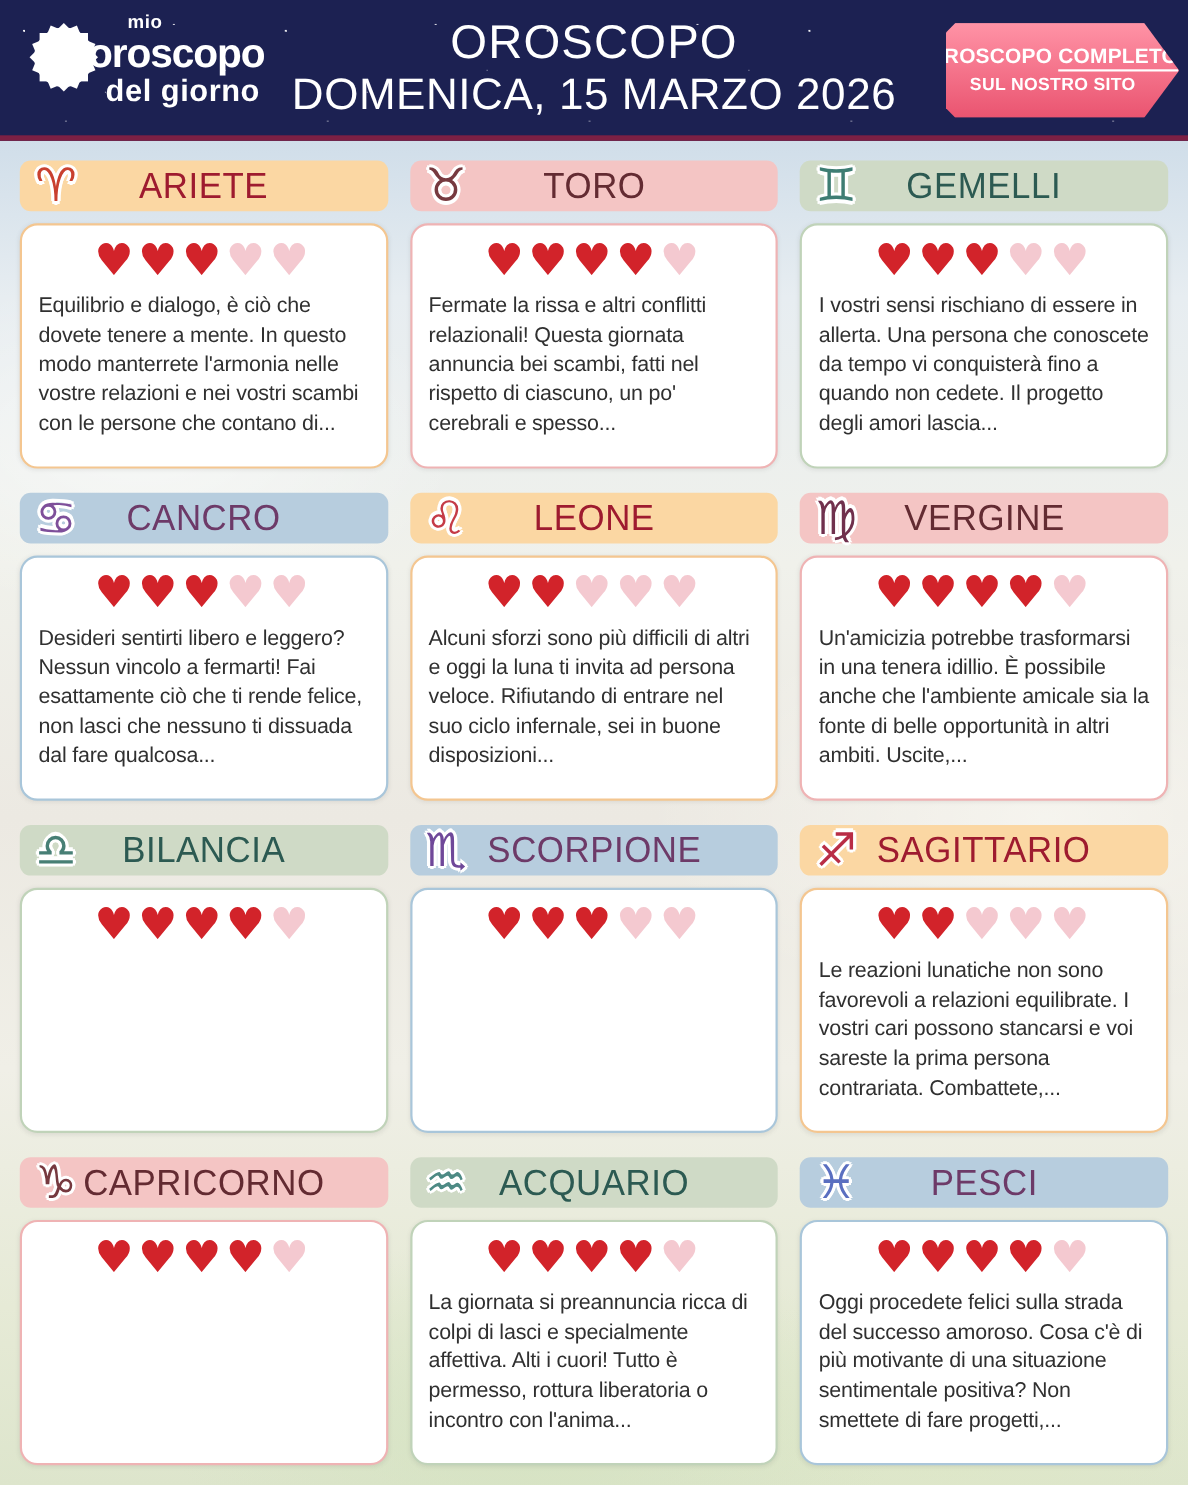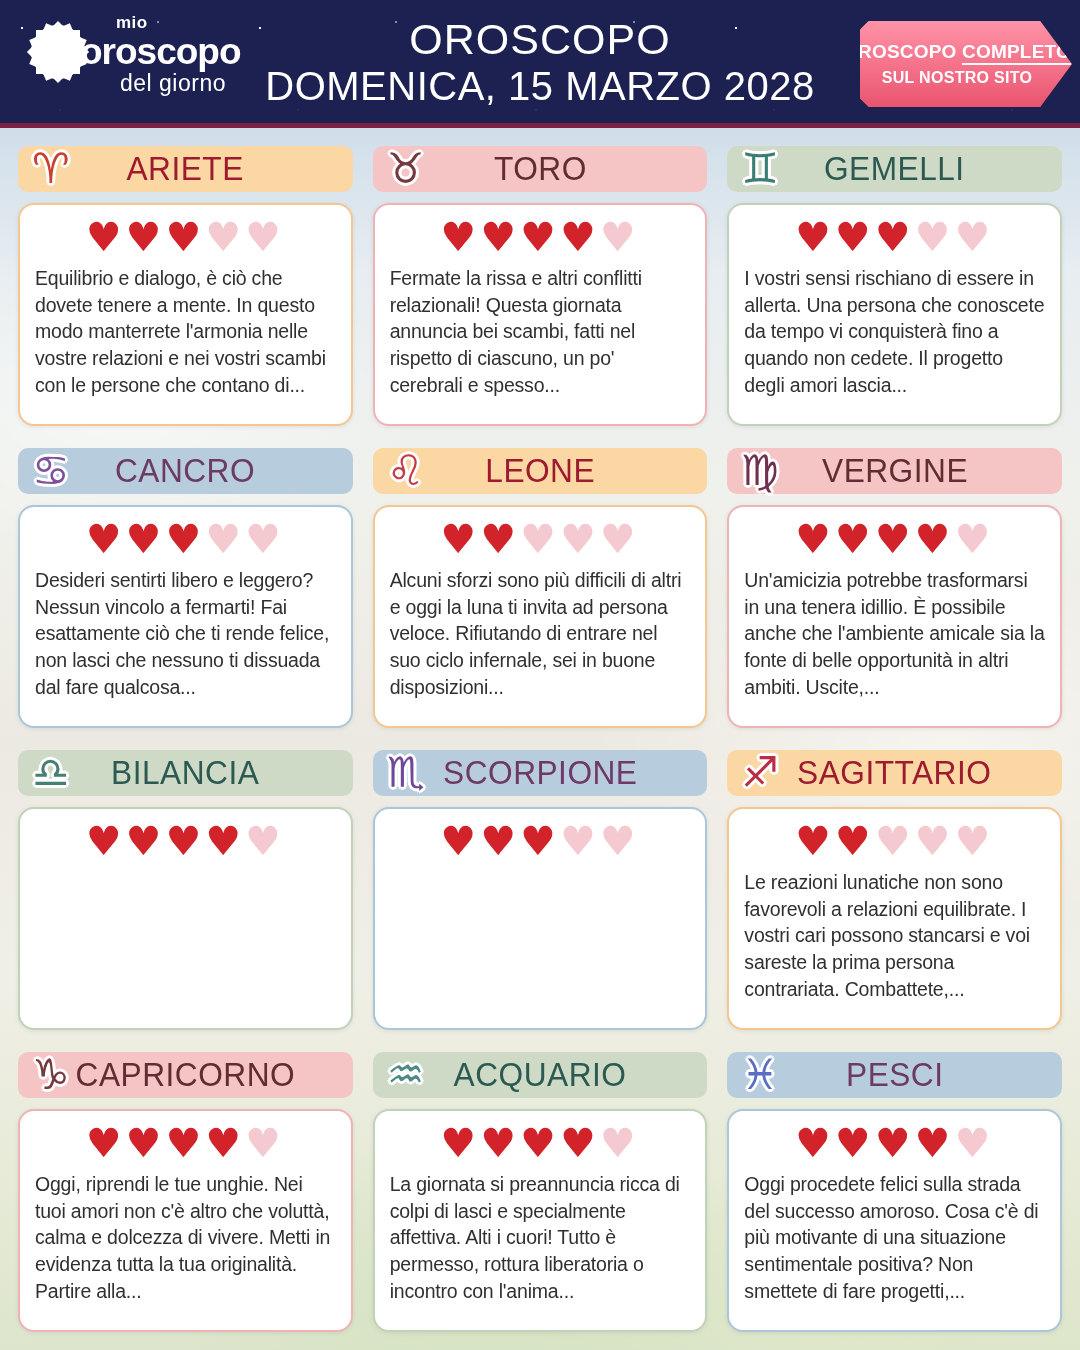--- a/index.html
+++ b/index.html
@@ -25,21 +25,21 @@
       radial-gradient(1.3px 1.3px at 158px 22px, rgba(255,255,255,.85) 50%, transparent 60%),
       radial-gradient(1px 1px at 205px 64px, rgba(255,255,255,.6) 50%, transparent 60%),
       radial-gradient(1.2px 1.2px at 60px 110px, rgba(255,255,255,.5) 50%, transparent 60%);
     background-size:238px 126px;
   }
   .logo { position:absolute; left:10px; top:4px; display:flex; align-items:center; z-index:2; }
   .logo svg { flex:0 0 auto; }
   .logo-text { margin-left:-26px; color:#fff; line-height:1; position:relative; top:2px; }
   .logo-mio { display:block; font-size:17px; font-weight:700; margin:0 0 2px 36px; letter-spacing:.5px; }
   .logo-oroscopo { display:block; font-size:37px; font-weight:700; letter-spacing:-1px; }
-  .logo-delgiorno { display:block; font-size:23px; font-weight:400; margin:2px 0 0 40px; letter-spacing:.5px; }
+  .logo-delgiorno { display:block; font-size:28px; font-weight:700; margin:2px 0 0 16px; letter-spacing:.5px; }
   .title-block { position:absolute; left:50%; transform:translateX(-50%); text-align:center; color:#fff; z-index:2; width:600px; }
   .title-l1 { font-size:43px; font-weight:400; letter-spacing:1px; line-height:1.12; }
   .title-l2 { font-size:40px; font-weight:400; letter-spacing:.5px; line-height:1.1; }
   .cta {
     position:absolute; right:8px; top:21px; width:212px; height:86px; z-index:2;
     clip-path:polygon(0 10%,4% 0,85% 0,100% 50%,85% 100%,4% 100%,0 90%);
     display:flex; flex-direction:column; align-items:center; justify-content:center;
     color:#fff; text-decoration:none; cursor:pointer; padding-right:18px;
   }
   .cta-l1 { font-size:19px; font-weight:700; letter-spacing:.2px; white-space:nowrap; }
@@ -88,21 +88,21 @@
       </g>
     </svg>
     <div class="logo-text">
       <span class="logo-mio">mio</span>
       <span class="logo-oroscopo">oroscopo</span>
       <span class="logo-delgiorno">del giorno</span>
     </div>
   </div>
   <div class="title-block">
     <div class="title-l1">OROSCOPO</div>
-    <div class="title-l2">DOMENICA, 15 MARZO 2028</div>
+    <div class="title-l2">DOMENICA, 15 MARZO 2026</div>
   </div>
   <a class="cta" style="background: linear-gradient(rgb(255, 147, 166), rgb(234, 84, 112));">
     <span class="cta-l1"><span>OROSCOPO</span>&nbsp;<span class="u">COMPLETO</span></span>
     <span class="cta-l2">SUL NOSTRO SITO</span>
   </a>
 </header>
 
 <main class="grid">
   <section class="sign-block">
     <div class="sign-bar" style="background: rgb(251, 215, 163);">
@@ -201,21 +201,20 @@
     </div>
   </section>
 
   <section class="sign-block">
     <div class="sign-bar" style="background: rgb(244, 197, 196);">
       <span class="sign-icon" style="color: rgb(118, 57, 63);">♑</span>
       <h2 class="sign-title" style="color: rgb(99, 43, 50);">CAPRICORNO</h2>
     </div>
     <div class="sign-card" style="border-color: rgb(239, 179, 180);">
       <div class="hearts"><span style="color: rgb(210, 35, 42);">♥</span><span style="color: rgb(210, 35, 42);">♥</span><span style="color: rgb(210, 35, 42);">♥</span><span style="color: rgb(210, 35, 42);">♥</span><span style="color: rgb(244, 201, 208);">♥</span></div>
-      <p class="sign-text">Oggi, riprendi le tue unghie. Nei tuoi amori non c'è altro che voluttà, calma e dolcezza di vivere. Metti in evidenza tutta la tua originalità. Partire alla...</p>
     </div>
   </section>
 
   <section class="sign-block">
     <div class="sign-bar" style="background: rgb(207, 218, 198);">
       <span class="sign-icon" style="color: rgb(77, 138, 132);">♒</span>
       <h2 class="sign-title" style="color: rgb(44, 90, 82);">ACQUARIO</h2>
     </div>
     <div class="sign-card" style="border-color: rgb(192, 211, 185);">
       <div class="hearts"><span style="color: rgb(210, 35, 42);">♥</span><span style="color: rgb(210, 35, 42);">♥</span><span style="color: rgb(210, 35, 42);">♥</span><span style="color: rgb(210, 35, 42);">♥</span><span style="color: rgb(244, 201, 208);">♥</span></div>

